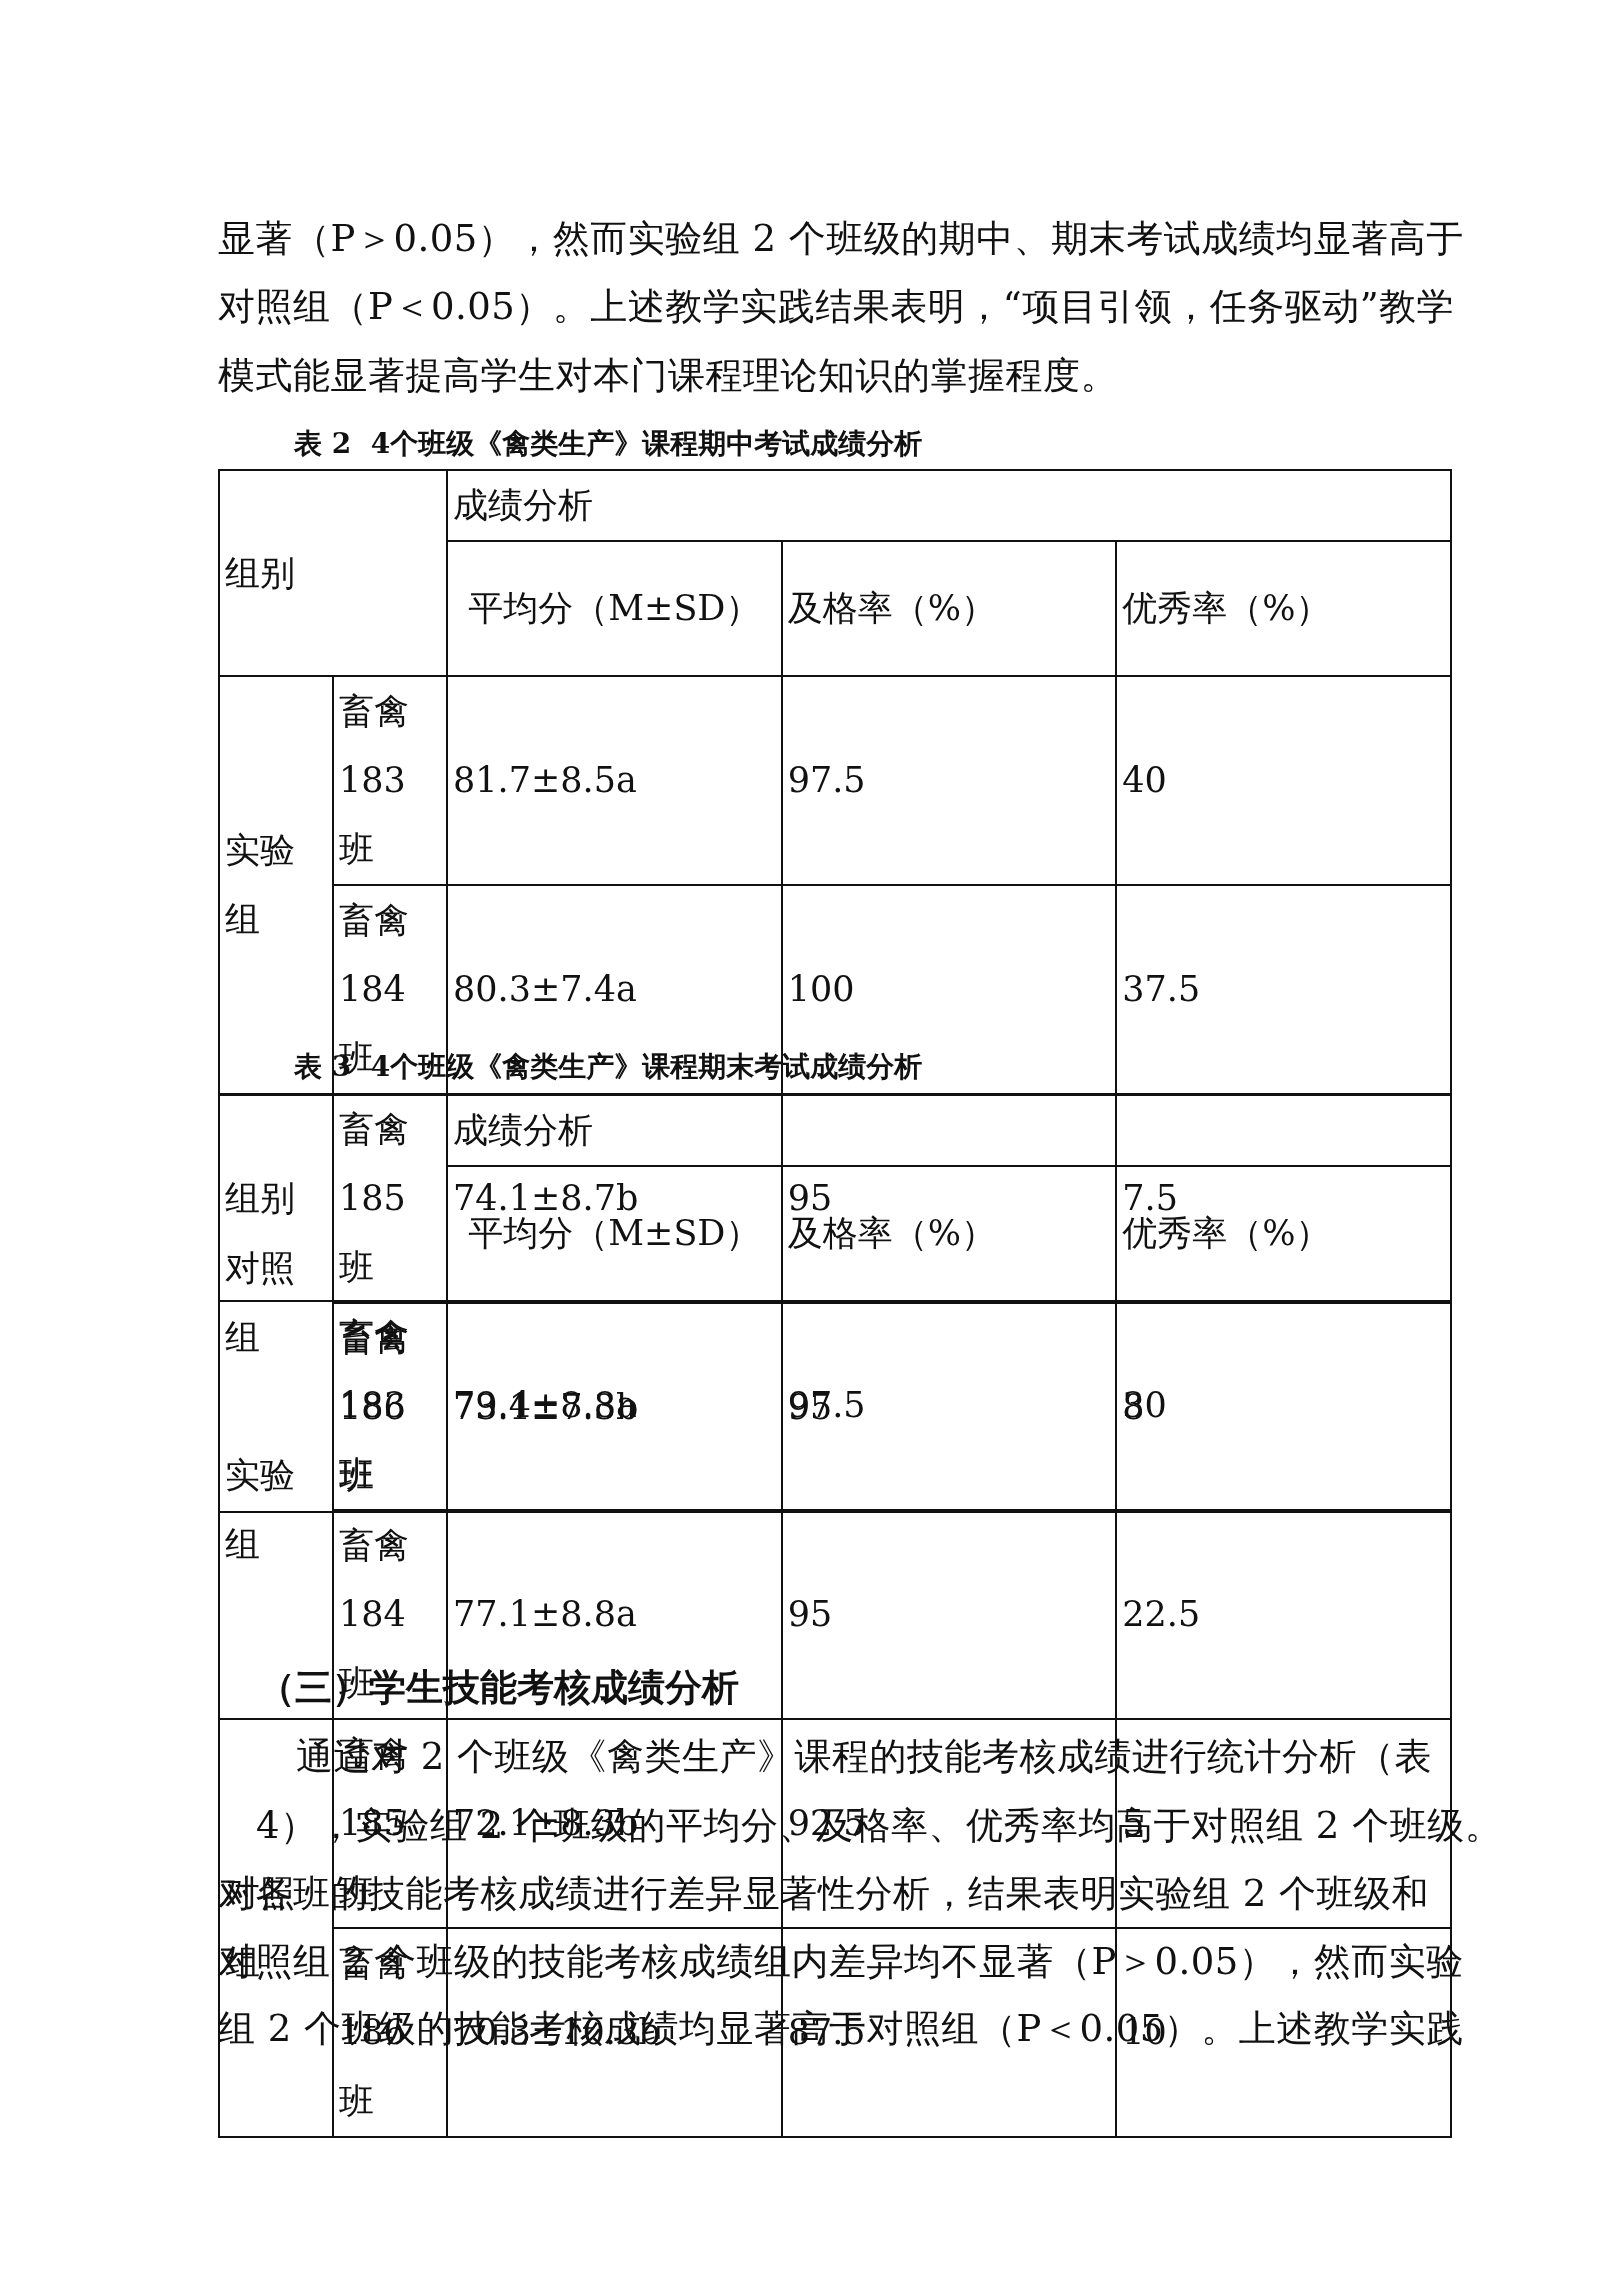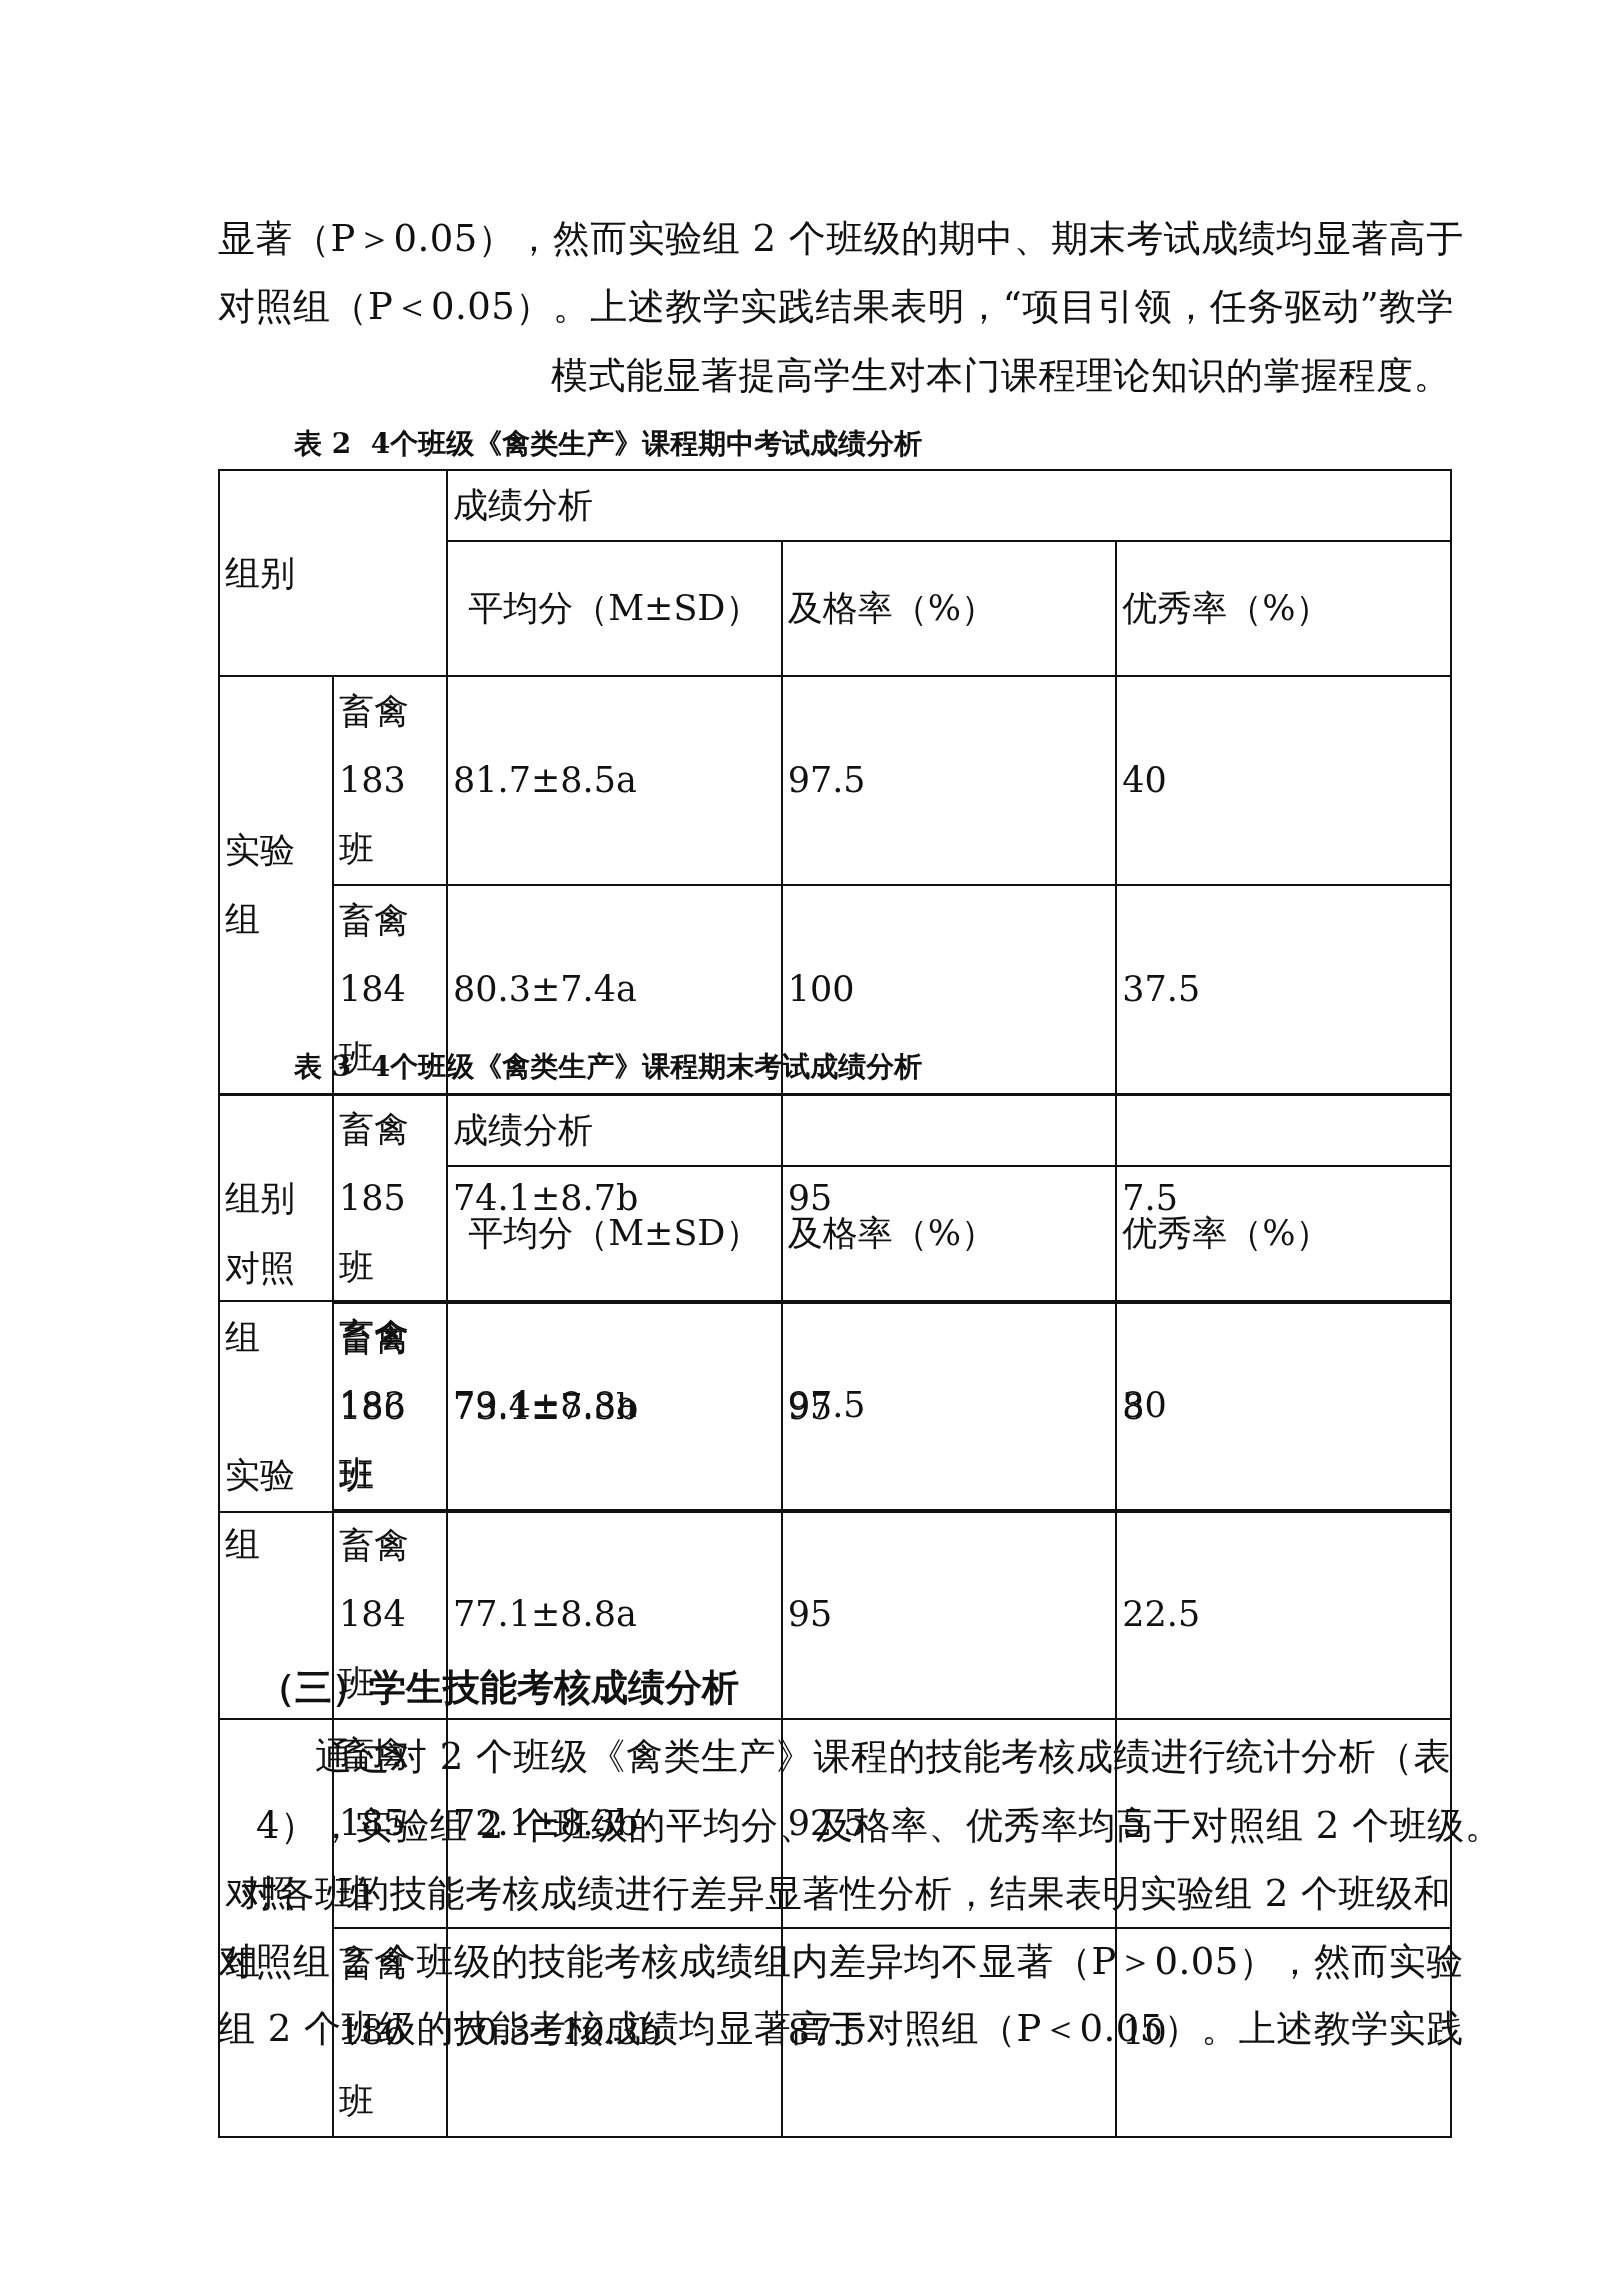--- a/index.html
+++ b/index.html
@@ -1,19 +1,19 @@
 <!DOCTYPE html>
 <html><head>
 <meta charset="utf-8">
 <style>
   html, body { margin: 0; padding: 0; background: #ffffff; }
   body { width: 1621px; height: 2293px; position: relative; overflow: hidden;
          font-family: "DejaVu Serif", "Liberation Serif", serif; color: #111; }
   .line { position: absolute; left: 218px; width: 1233px; font-size: 37px;
-          height: 69px; line-height: 69px; white-space: nowrap; letter-spacing: 0.5px; text-align: right; }
+          height: 69px; line-height: 69px; white-space: nowrap; letter-spacing: 0.5px; }
   .caption { position: absolute; left: 294px; font-size: 28px; font-weight: bold;
              height: 49px; line-height: 49px; white-space: pre; }
   .heading { position: absolute; left: 218px; font-size: 37px; font-weight: bold;
              height: 59px; line-height: 59px; white-space: nowrap; }
   table.grade { position: absolute; left: 218px; width: 1234px; border-collapse: collapse;
                 table-layout: fixed; font-size: 35px; }
   table.grade td { border: 2.9px solid #111; padding: 0 5px; vertical-align: middle;
                    text-align: left; line-height: 69px; }
   table.grade td.c1 { width: 216px; }
   table.grade td.c2 { width: 218px; }

